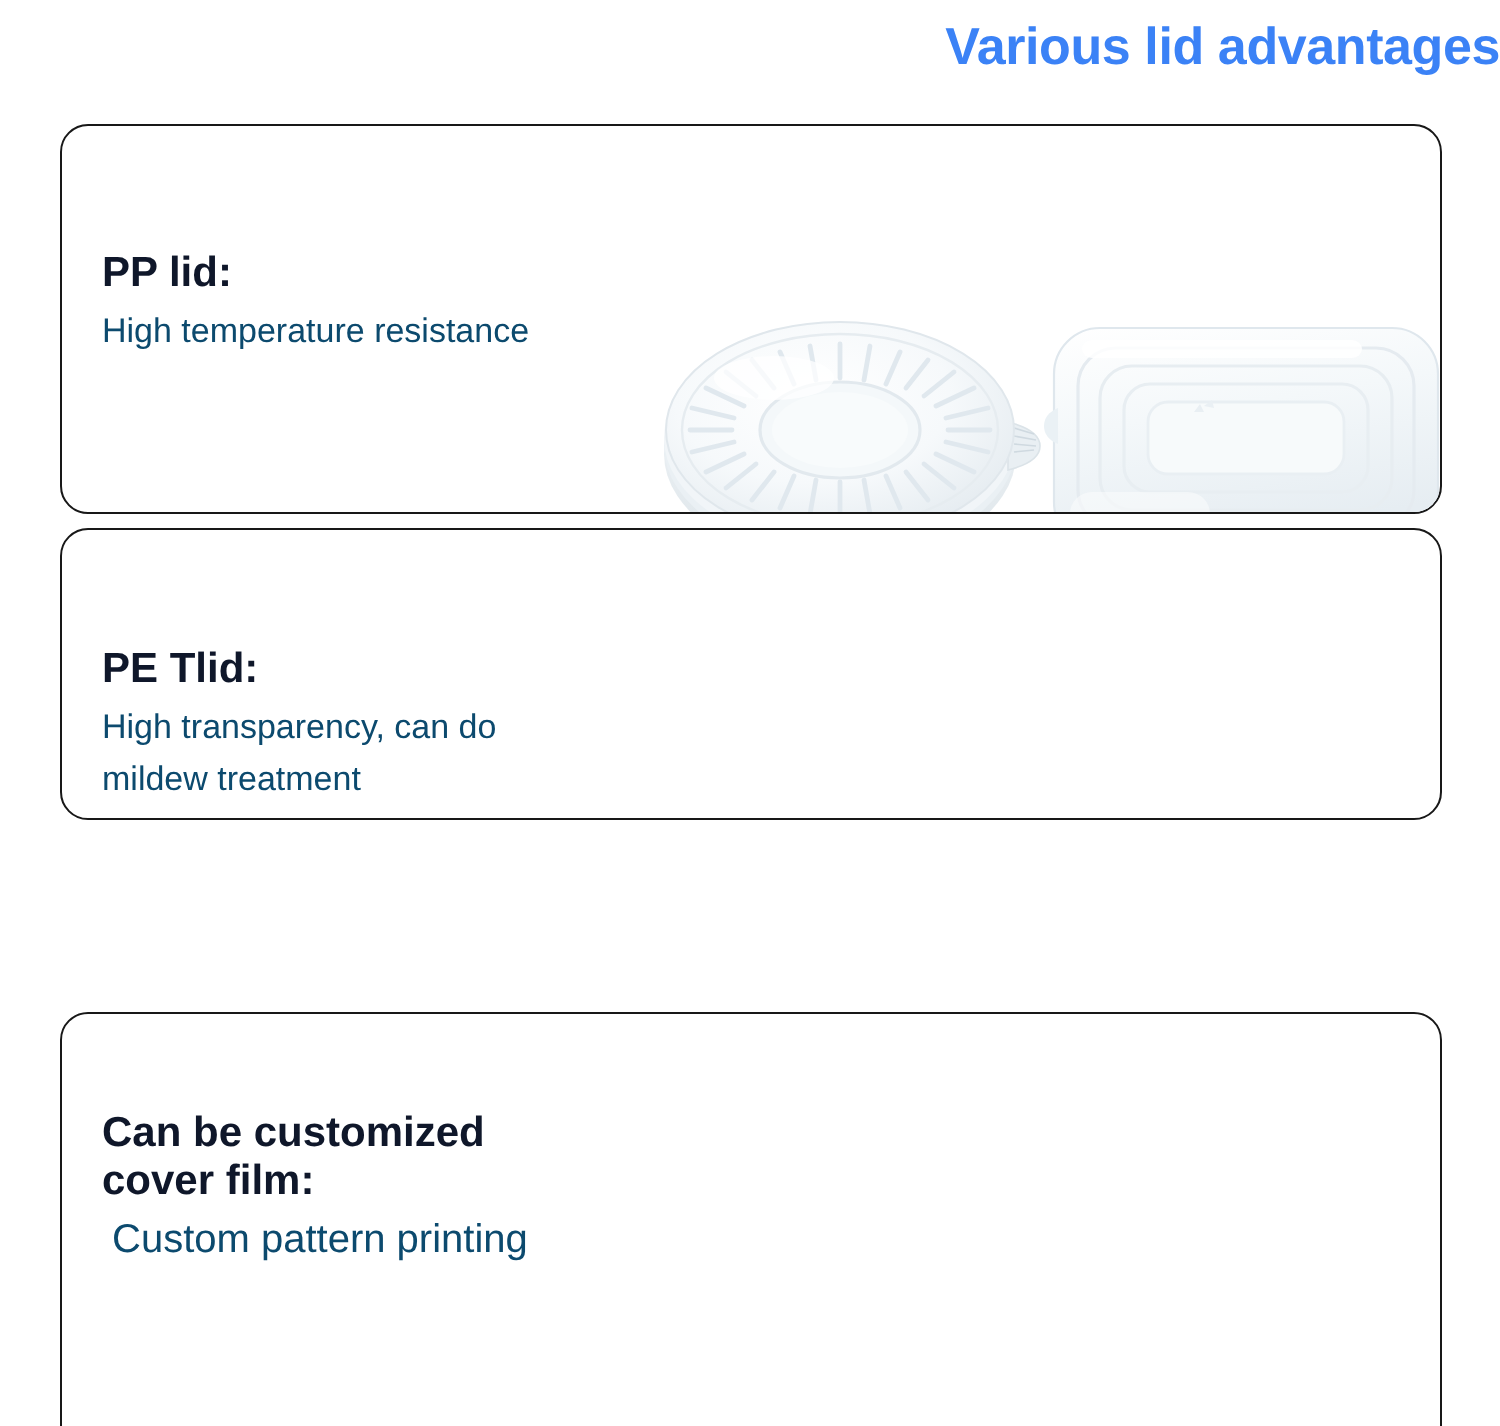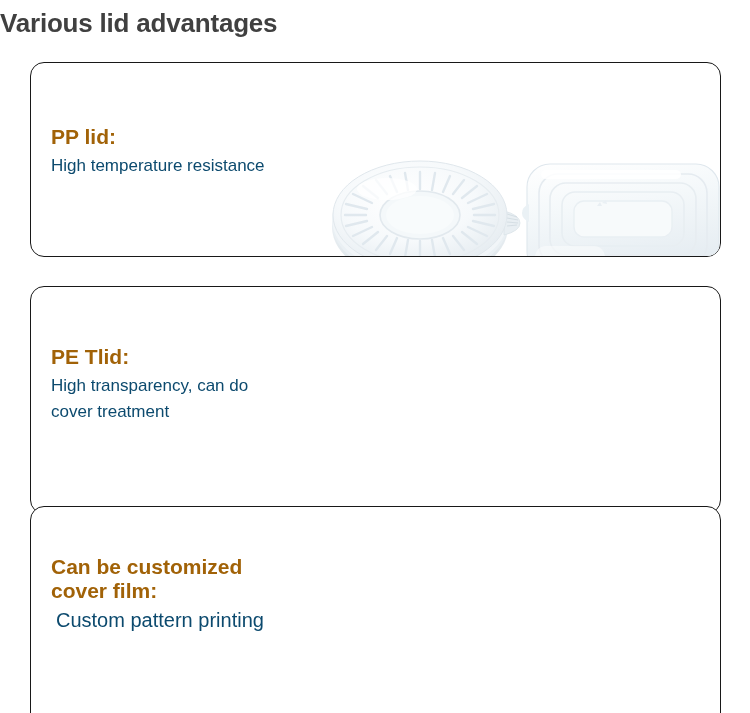--- a/index.html
+++ b/index.html
@@ -14,52 +14,52 @@
     overflow: hidden;
     position: relative;
   }
 
   
   .page-title {
     position: absolute;
     left: 0;
     top: 8px;
     width: 750px;
-    text-align: left;
+    text-align: right;
     font-size: 26px;
     font-weight: bold;
-    color: #404040;
+    color: #3b82f6;
     letter-spacing: -0.2px;
     font-family: "Liberation Sans", sans-serif;
   }
 
   
   .panel {
     position: absolute;
     left: 30px;
     width: 691px;
     border: 1.4px solid #181818;
     border-radius: 14px;
     box-sizing: border-box;
     background: #ffffff;
     overflow: hidden;
   }
   #panel-pp  { top: 62px;  height: 195px; }
-  #panel-pe  { top: 286px; height: 228px; }
+  #panel-pe  { top: 264px; height: 146px; }
   #panel-foil{ top: 506px; height: 248px; }
 
   .panel-text {
     position: absolute;
     left: 20px;
     color: #2b2b2b;
   }
   .panel-heading {
     font-size: 21px;
     font-weight: bold;
-    color: #a16207;
+    color: #0f172a;
     line-height: 24px;
     margin: 0 0 4px 0;
     white-space: pre-line;
   }
   .panel-sub {
     font-size: 17px;
     font-weight: normal;
     color: #0c4a6e;
     line-height: 26px;
     margin: 0;
@@ -181,21 +181,21 @@
       <rect x="16" y="100" width="70" height="22" rx="11" fill="#ffffff" opacity="0.45"></rect>
     </svg>
   </div>
 </div>
 
 <div class="panel" id="panel-pe">
 
   <div class="panel-text" id="text-pe">
     <div class="panel-heading">PE Tlid:</div>
     <div class="panel-sub">High transparency, can do
-cover treatment</div>
+mildew treatment</div>
   </div>
 
 </div>
 
 <div class="panel" id="panel-foil">
 
   <div class="panel-text" id="text-foil">
     <div class="panel-heading">Can be customized
 cover film:</div>
     <div class="panel-sub">Custom pattern printing</div>

